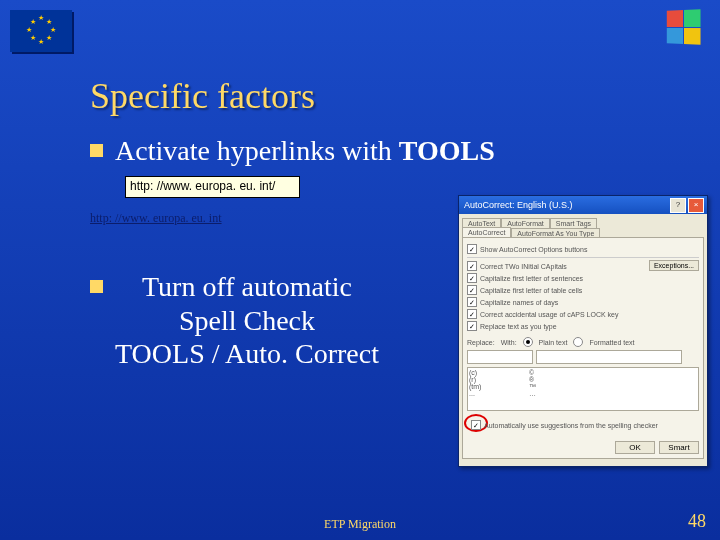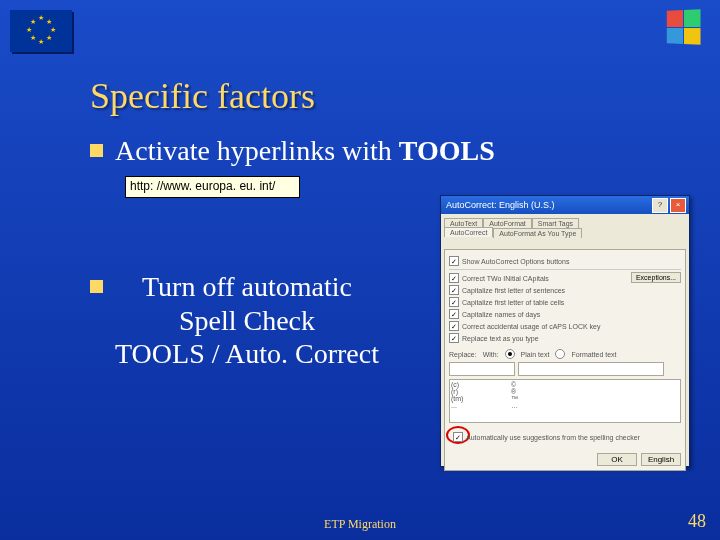--- a/index.html
+++ b/index.html
@@ -110,21 +110,21 @@
     color: #0b1d6b;
     text-decoration: underline;
     font-family: "Times New Roman", serif;
     background: transparent;
   }
 
   
   .dialog {
     position: absolute;
     top: 195px;
-    left: 440px;
+    left: 458px;
     width: 248px;
     height: 270px;
     background: #ece9d8;
     border: 1px solid #0a246a;
     font-family: Tahoma, sans-serif;
     font-size: 8px;
     color: #000;
     box-shadow: 2px 2px 4px rgba(0,0,0,0.4);
   }
   .dlg-titlebar {
@@ -169,21 +169,21 @@
     top: 1px;
     color: #555;
   }
   .tab.active {
     background: #f5f3e9;
     font-weight: normal;
     top: 0;
   }
   .tab-row2 { width: 100%; display: flex; }
   .tab-body {
-    margin: 12px 3px;
+    margin: 0 3px;
     border: 1px solid #aca899;
     background: #f5f3e9;
     padding: 4px;
     height: 212px;
     position: relative;
     font-size: 7px;
   }
   .chk-row {
     display: flex;
     align-items: center;
@@ -332,20 +332,21 @@
   <div class="bullet-row b1">
     <div class="bullet-square"></div>
     <div class="bullet-text">
       Activate hyperlinks with <b>TOOLS</b>
     </div>
   </div>
 
   <div class="tooltip-box">
     <div>http: //www. europa. eu. int/</div>
   </div>
+  <a class="link-below">http: //www. europa. eu. int</a>
 
   <div class="bullet-row b2">
     <div class="bullet-square"></div>
     <div class="bullet-text">
       Turn off automatic<br>Spell Check<br>TOOLS / Auto. Correct
     </div>
   </div>
 
   <div class="dialog">
     <div class="dlg-titlebar">
@@ -428,20 +429,20 @@
       </div>
 
       <div class="circled"></div>
       <div class="bottom-chk">
         <div class="chk">✓</div>
           <span>Automatically use suggestions from the spelling checker</span>
       </div>
 
       <div class="dlg-buttons">
         <div>OK</div>
-        <div>English</div>
+        <div>Smart</div>
       </div>
     </div>
   </div>
 
   <div class="footer">ETP Migration</div>
   <div class="pagenum">48</div>
 </div>
 
 </body></html>

